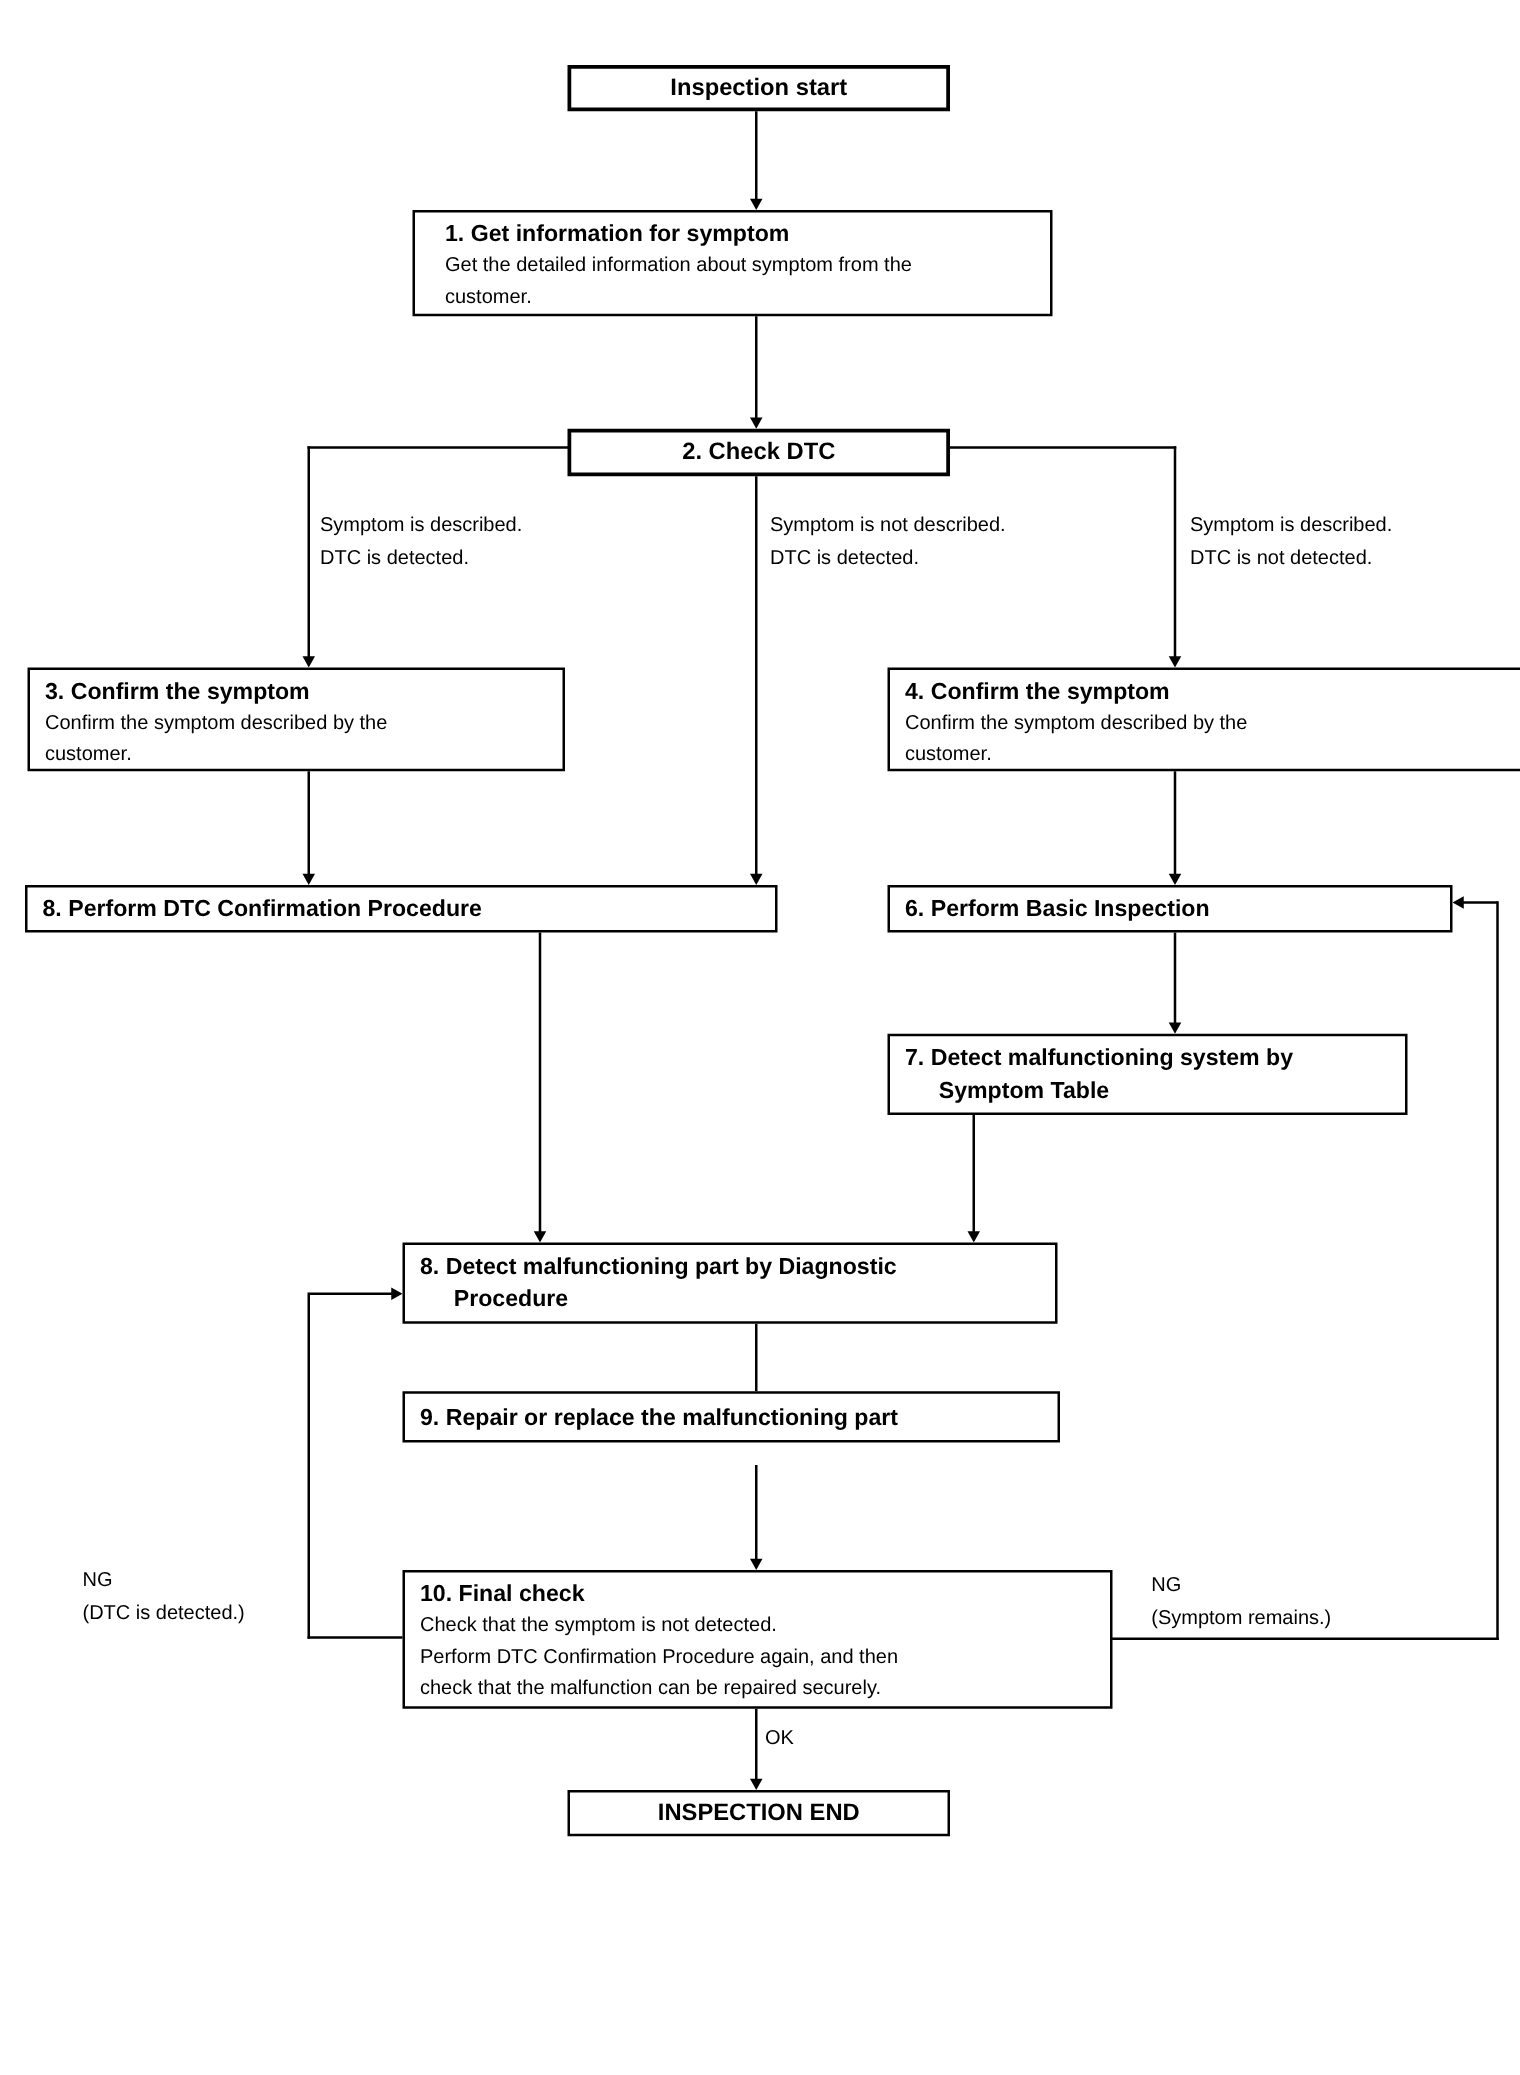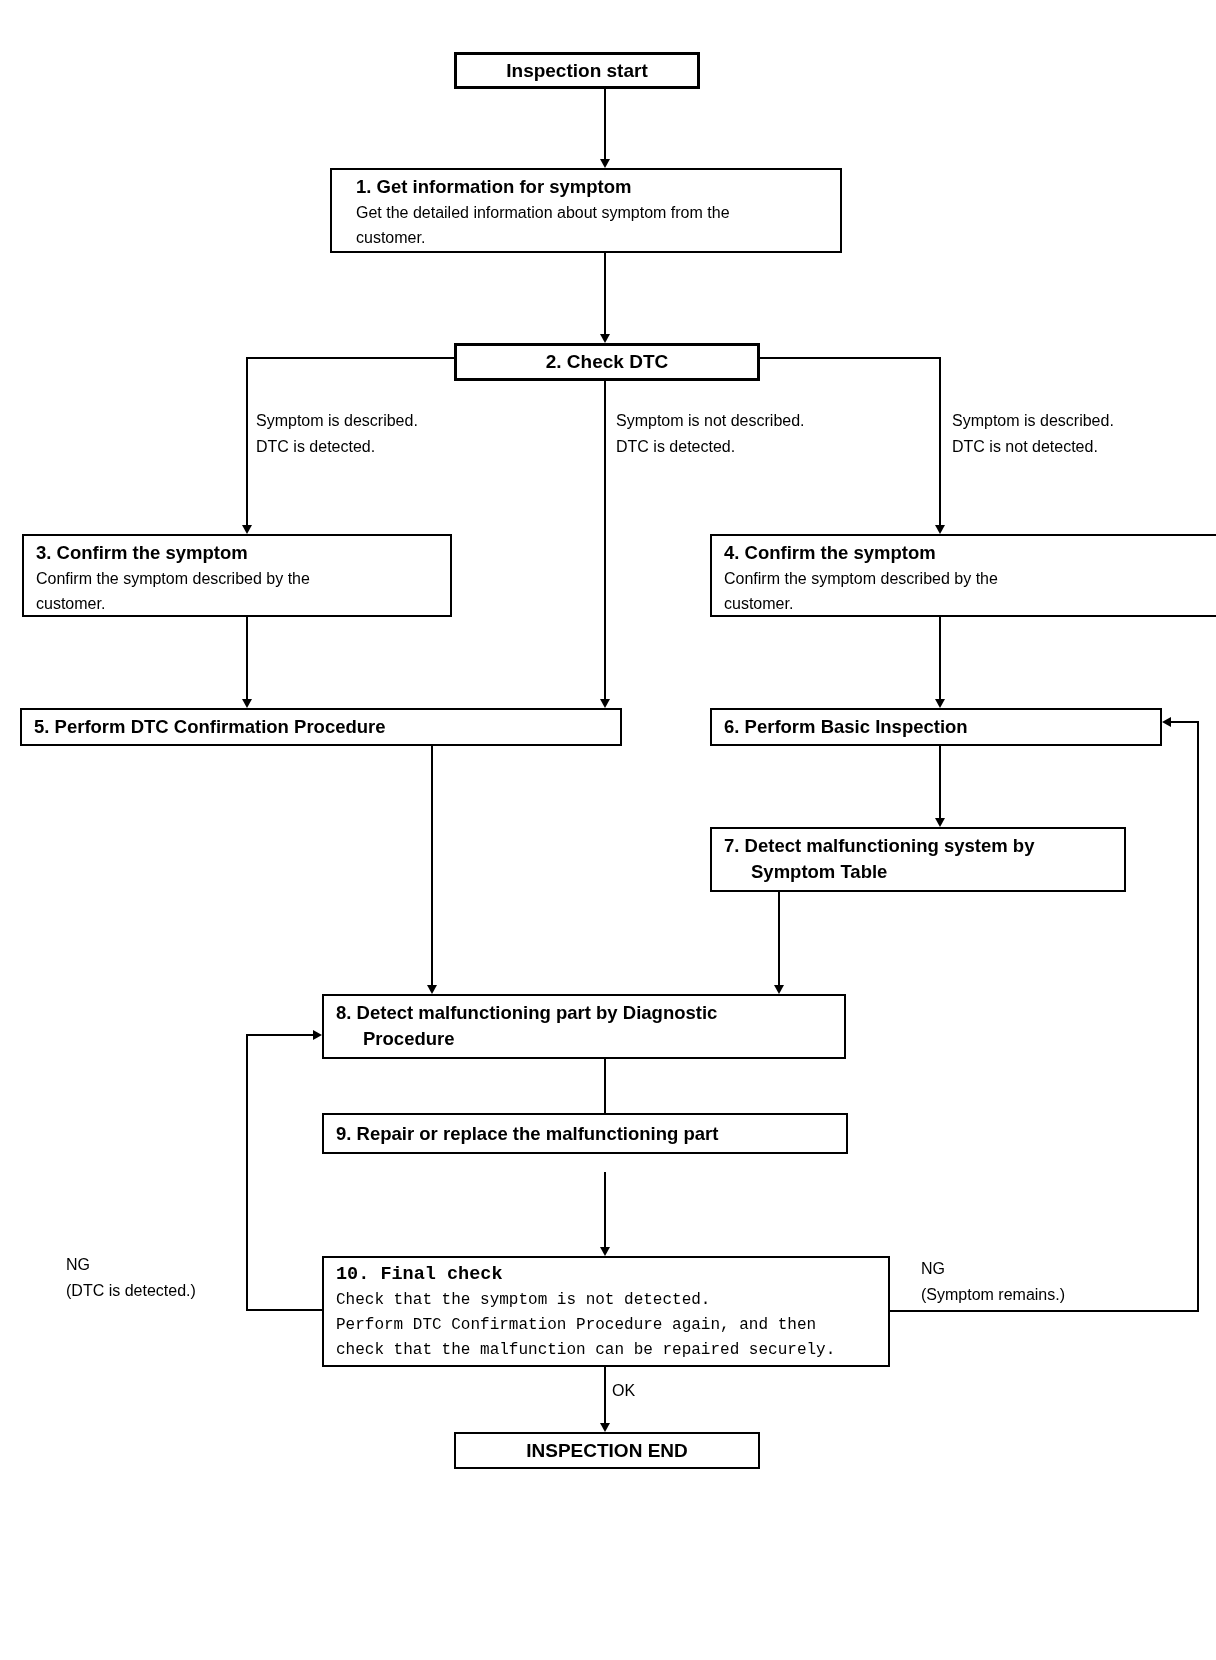--- a/index.html
+++ b/index.html
@@ -43,21 +43,21 @@
     border-left:9px solid #000;}
   .arr-l{position:absolute;width:0;height:0;
     border-top:5px solid transparent;border-bottom:5px solid transparent;
     border-right:9px solid #000;}
 </style>
 </head>
 <body>
 
 <div id="canvas">
 
-  <div class="node thick center" style="left:454px;top:52px;width:246px;height:37px;">
+  <div class="node thick center" style="left:454px;top:52px;width:306px;height:37px;">
     <span class="title big">Inspection start</span>
   </div>
 
   <div class="line" style="left:604px;top:89px;width:2px;height:71px;"></div>
   <div class="arr-d" style="left:600px;top:159px;"></div>
 
   <div class="node" style="left:330px;top:168px;width:512px;height:85px;padding-left:24px;">
     <div class="title">1. Get information for symptom</div>
     <div class="body">Get the detailed information about symptom from the</div>
     <div class="body">customer.</div>
@@ -105,21 +105,21 @@
     <div class="body">customer.</div>
   </div>
 
   <div class="line" style="left:246px;top:617px;width:2px;height:83px;"></div>
   <div class="arr-d" style="left:242px;top:699px;"></div>
 
   <div class="line" style="left:939px;top:617px;width:2px;height:83px;"></div>
   <div class="arr-d" style="left:935px;top:699px;"></div>
 
   <div class="node vcenter" style="left:20px;top:708px;width:602px;height:38px;">
-    <span class="title">5. Perform DTC Confirmation Procedure</span>
+    <span class="title">8. Perform DTC Confirmation Procedure</span>
   </div>
 
   <div class="node vcenter" style="left:710px;top:708px;width:452px;height:38px;">
     <span class="title">6. Perform Basic Inspection</span>
   </div>
 
   <div class="line" style="left:939px;top:746px;width:2px;height:74px;"></div>
   <div class="arr-d" style="left:935px;top:818px;"></div>
 
   <div class="node" style="left:710px;top:827px;width:416px;height:65px;">
@@ -141,21 +141,21 @@
   <div class="line" style="left:604px;top:1059px;width:2px;height:65px;"></div>
   <div class="arr-d" style="left:600px;top:1122px;"></div>
 
   <div class="node vcenter" style="left:322px;top:1113px;width:526px;height:41px;">
     <span class="title">9. Repair or replace the malfunctioning part</span>
   </div>
 
   <div class="line" style="left:604px;top:1172px;width:2px;height:77px;"></div>
   <div class="arr-d" style="left:600px;top:1247px;"></div>
 
-  <div class="node" style="left:322px;top:1256px;width:568px;height:111px;font-family:Liberation Mono, monospace;">
+  <div class="node" style="left:322px;top:1256px;width:568px;height:111px;">
     <div class="title">10. Final check</div>
     <div class="body">Check that the symptom is not detected.</div>
     <div class="body">Perform DTC Confirmation Procedure again, and then</div>
     <div class="body">check that the malfunction can be repaired securely.</div>
   </div>
 
   <div class="line" style="left:246px;top:1309px;width:76px;height:2px;"></div>
   <div class="line" style="left:246px;top:1034px;width:2px;height:277px;"></div>
   <div class="line" style="left:248px;top:1034px;width:66px;height:2px;"></div>
   <div class="arr-r" style="left:313px;top:1030px;"></div>

